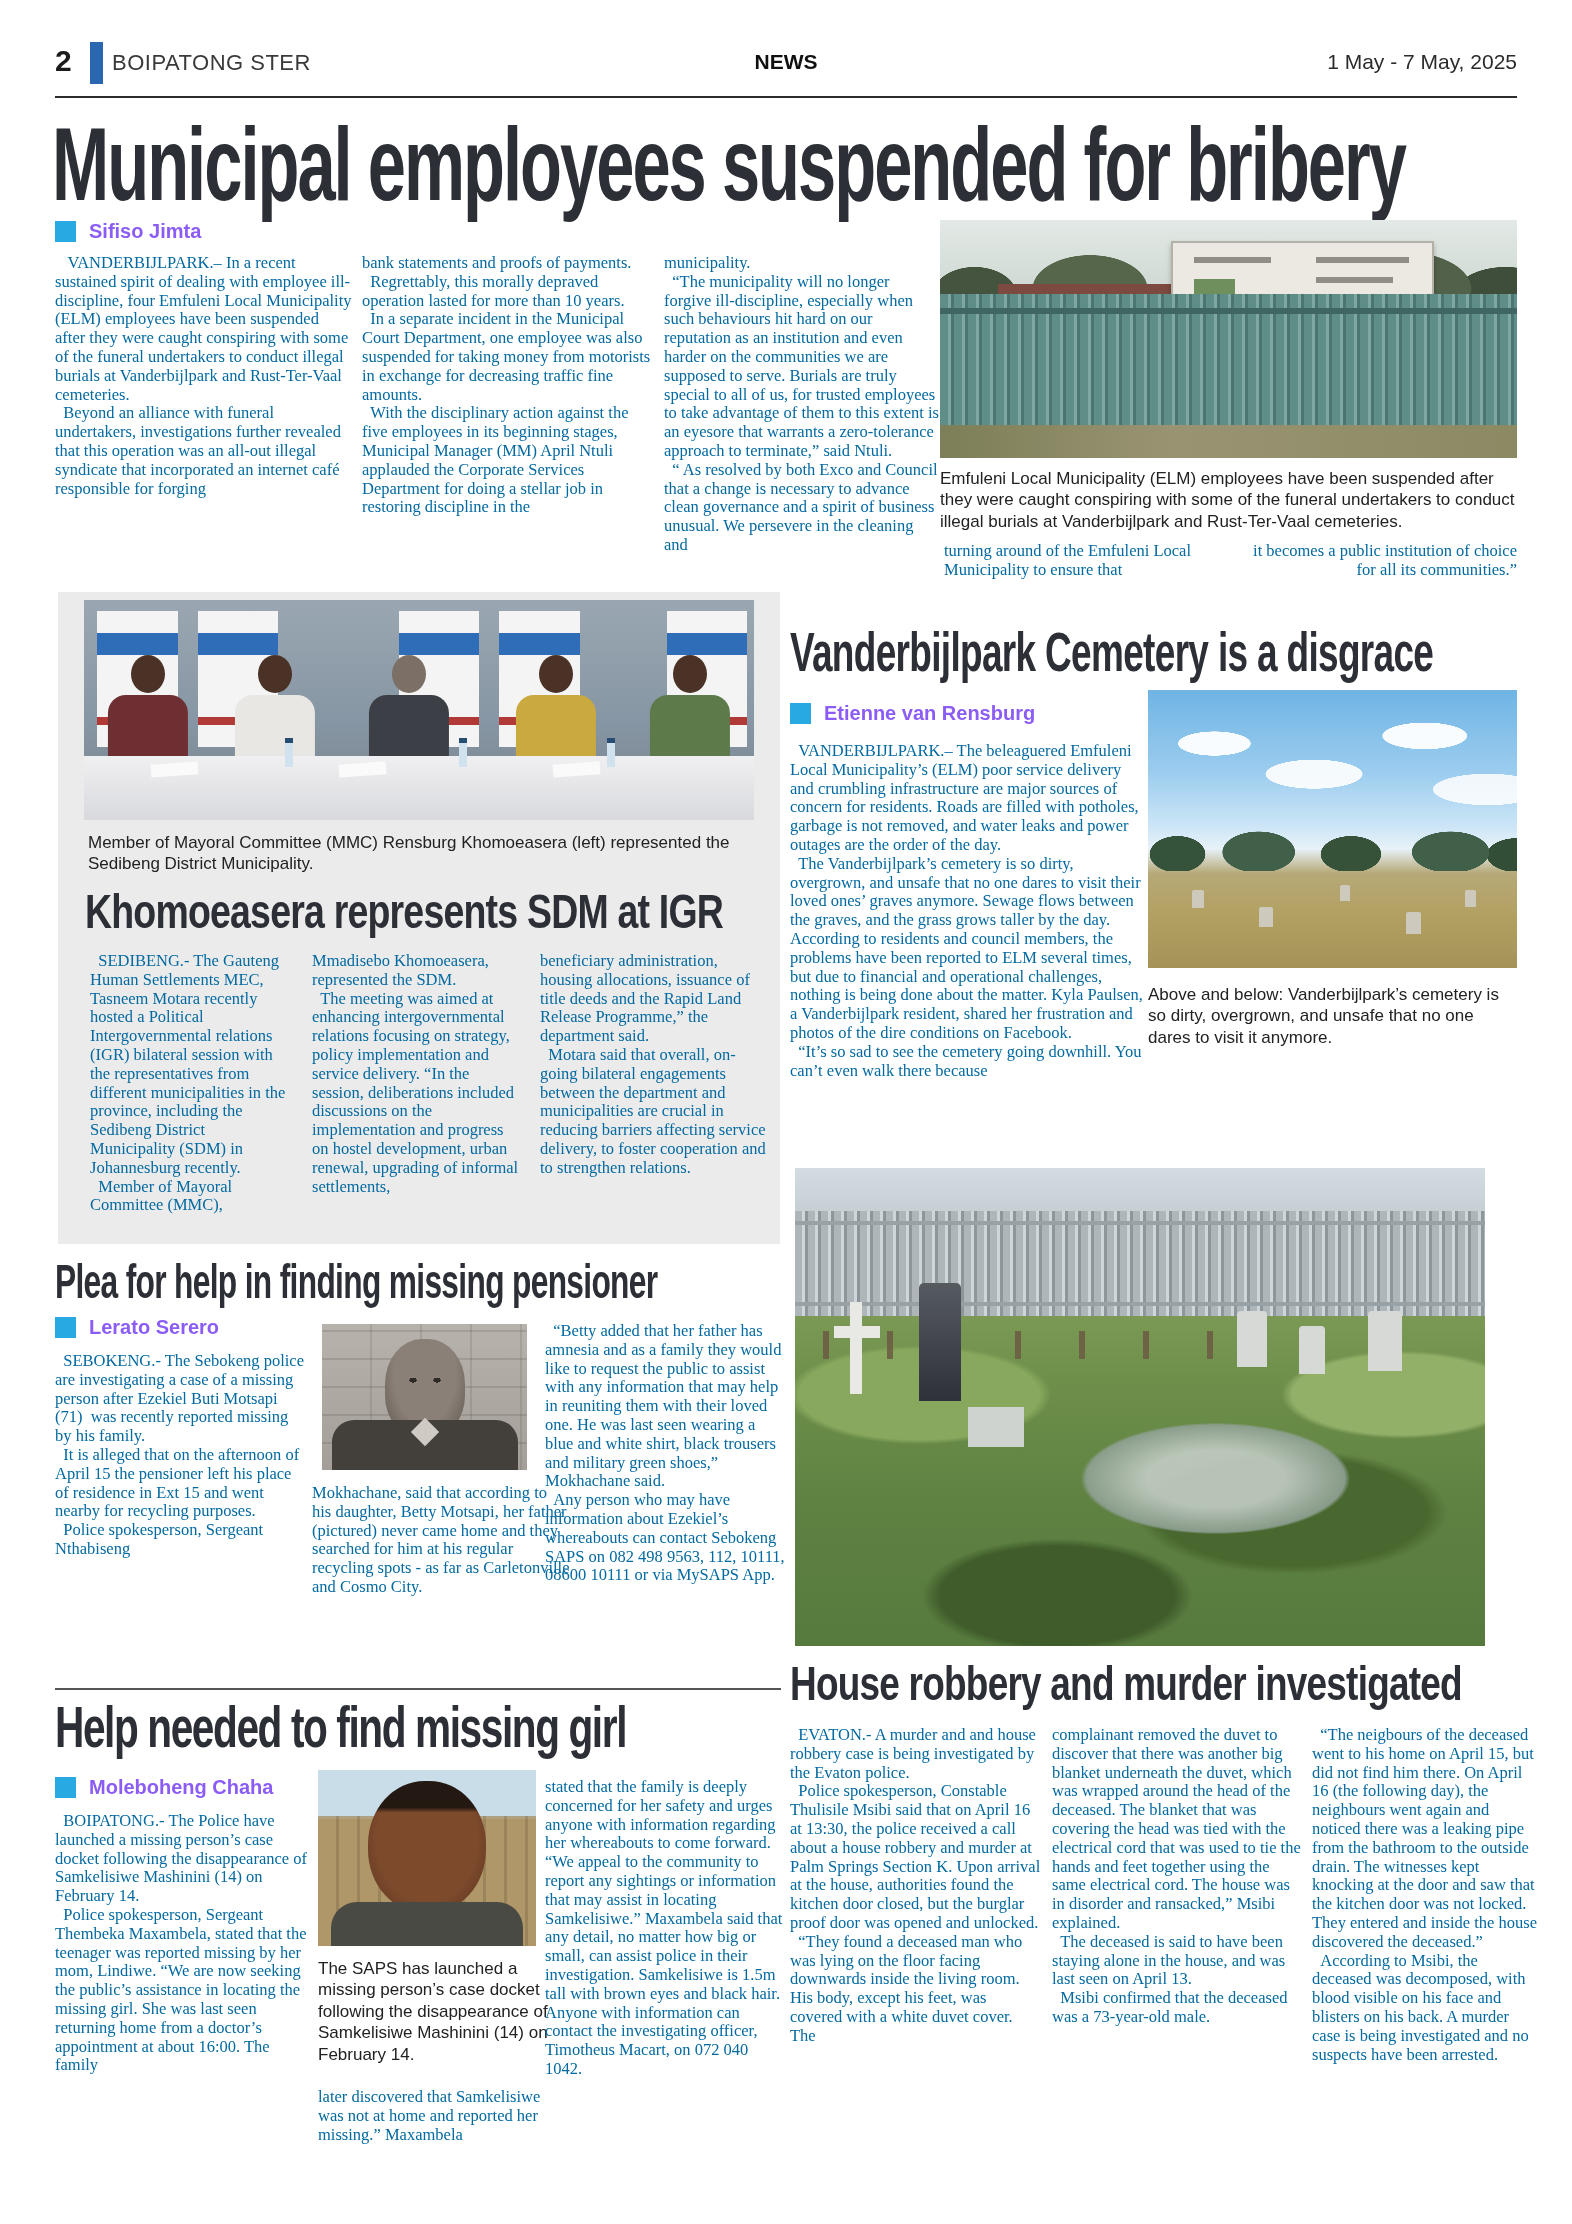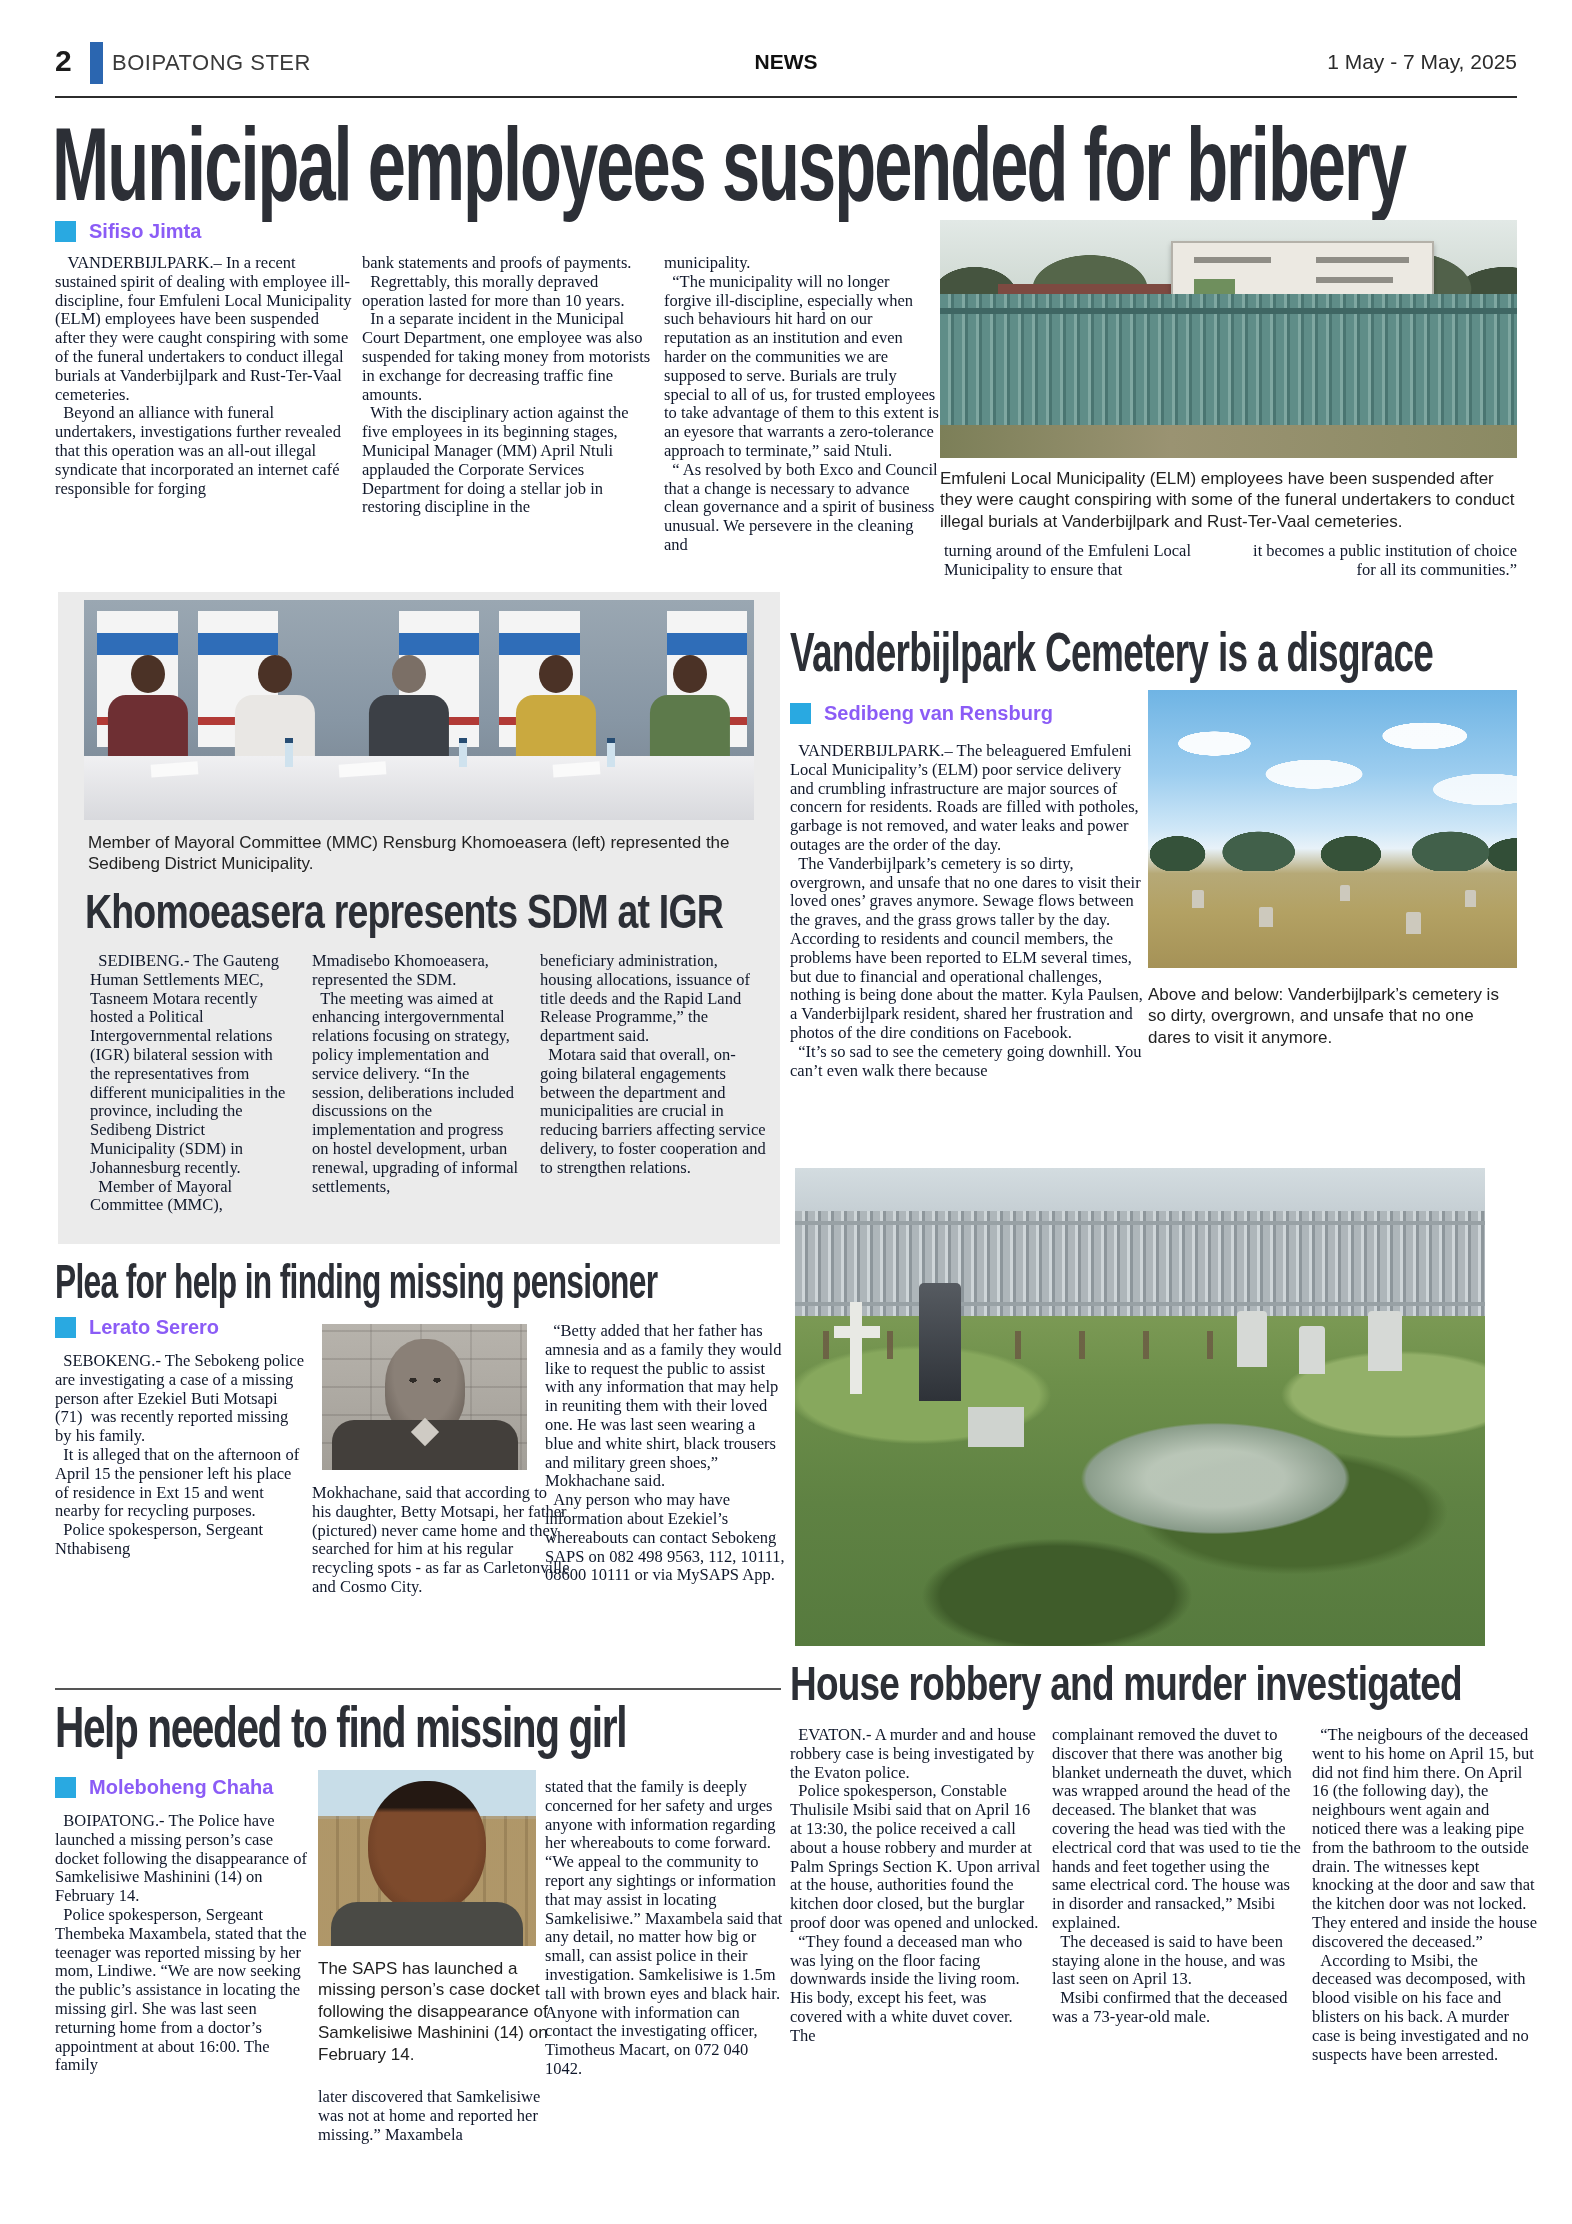--- a/index.html
+++ b/index.html
@@ -17,21 +17,21 @@
   .hrule    { background:#555; }
   .vrule    { background:#9a9a9a; }
 
   
   .headline { font-family:"Liberation Sans",sans-serif; color:#2c2f36; white-space:nowrap;
               transform-origin:0 0; line-height:1; }
   .hl-heavy { font-weight:800; }
   .hl-med   { font-weight:600; }
   .byline   { display:flex; align-items:center; font:bold 20px "Liberation Sans",sans-serif; color:#8b5cf6; }
   .byline .sq { width:21px; height:21px; background:#29a9e1; margin-right:13px; flex:0 0 auto; }
-  .serif-col { font-size:16.5px; line-height:1.14; color:#0f172a; white-space:pre-wrap; }
+  .serif-col { font-size:16.5px; line-height:1.14; color:#0369a1; white-space:pre-wrap; }
   .caption   { font:17px/1.26 "Liberation Sans",sans-serif; color:#222; }
   .panel     { background:#ebebeb; }
 
   
   .photoA { background:linear-gradient(180deg,#e2e9e6 0%,#ccd6cf 35%,#c2ccc2 60%,#b8c2b8 100%); overflow:hidden; }
   .pa-trees { position:absolute; left:0; top:6%; width:100%; height:42%; background:
       radial-gradient(70px 48px at 6% 62%,#45543f 60%,transparent 61%),
       radial-gradient(95px 56px at 26% 55%,#55664a 60%,transparent 61%),
       radial-gradient(75px 50px at 52% 60%,#4a5a42 60%,transparent 61%),
       radial-gradient(115px 62px at 80% 55%,#51614a 60%,transparent 61%),
@@ -216,21 +216,21 @@
   <div class="abs serif-col" style="left:90px;  top:952px; width:202px;">  SEDIBENG.- The Gauteng Human Settlements MEC, Tasneem Motara recently hosted a Political Intergovernmental relations (IGR) bilateral session with the representatives from different municipalities in the province, including the Sedibeng District Municipality (SDM) in Johannesburg recently.
   Member of Mayoral Committee (MMC),</div>
   <div class="abs serif-col" style="left:312px; top:952px; width:212px;">Mmadisebo Khomoeasera, represented the SDM.
   The meeting was aimed at enhancing intergovernmental relations focusing on strategy, policy implementation and service delivery. “In the session, deliberations included discussions on the implementation and progress on hostel development, urban renewal, upgrading of informal settlements,</div>
   <div class="abs serif-col" style="left:540px; top:952px; width:232px;">beneficiary administration, housing allocations, issuance of title deeds and the Rapid Land Release Programme,” the department said.
   Motara said that overall, on-going bilateral engagements between the department and municipalities are crucial in reducing barriers affecting service delivery, to foster cooperation and to strengthen relations.</div>
 
   <div class="abs headline hl-med" style="left:790px; top:624px; font-size:56px; letter-spacing:-1px; transform:scaleX(0.66);">Vanderbijlpark Cemetery is a disgrace</div>
   <div class="abs byline" style="left:790px; top:702px;">
     <span class="sq"></span>
-    <span>Sedibeng van Rensburg</span>
+    <span>Etienne van Rensburg</span>
   </div>
   <div class="abs serif-col" style="left:790px; top:742px; width:354px;">  VANDERBIJLPARK.– The beleaguered Emfuleni Local Municipality’s (ELM) poor service delivery and crumbling infrastructure are major sources of concern for residents. Roads are filled with potholes, garbage is not removed, and water leaks and power outages are the order of the day.
   The Vanderbijlpark’s cemetery is so dirty, overgrown, and unsafe that no one dares to visit their loved ones’ graves anymore. Sewage flows between the graves, and the grass grows taller by the day. According to residents and council members, the problems have been reported to ELM several times, but due to financial and operational challenges, nothing is being done about the matter. Kyla Paulsen, a Vanderbijlpark resident, shared her frustration and photos of the dire conditions on Facebook.
   “It’s so sad to see the cemetery going downhill. You can’t even walk there because</div>
 
   <div class="abs photoC" style="left:1148px; top:690px; width:369px; height:278px;">
     <div class="pc-clouds"></div>
     <div class="pc-trees"></div>
     <div class="pc-stone" style="left:12%; top:72%; width:12px; height:18px;"></div>
     <div class="pc-stone" style="left:30%; top:78%; width:14px; height:20px;"></div>

